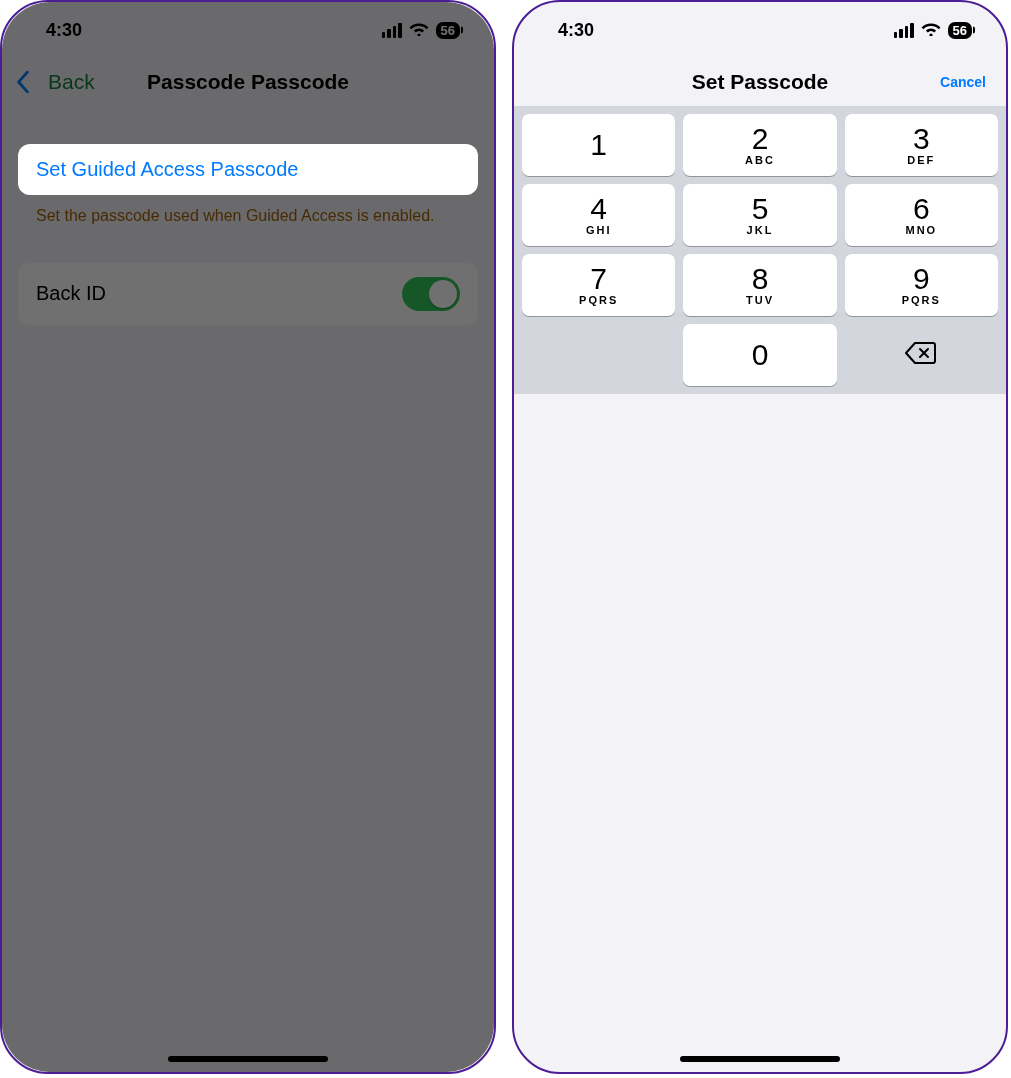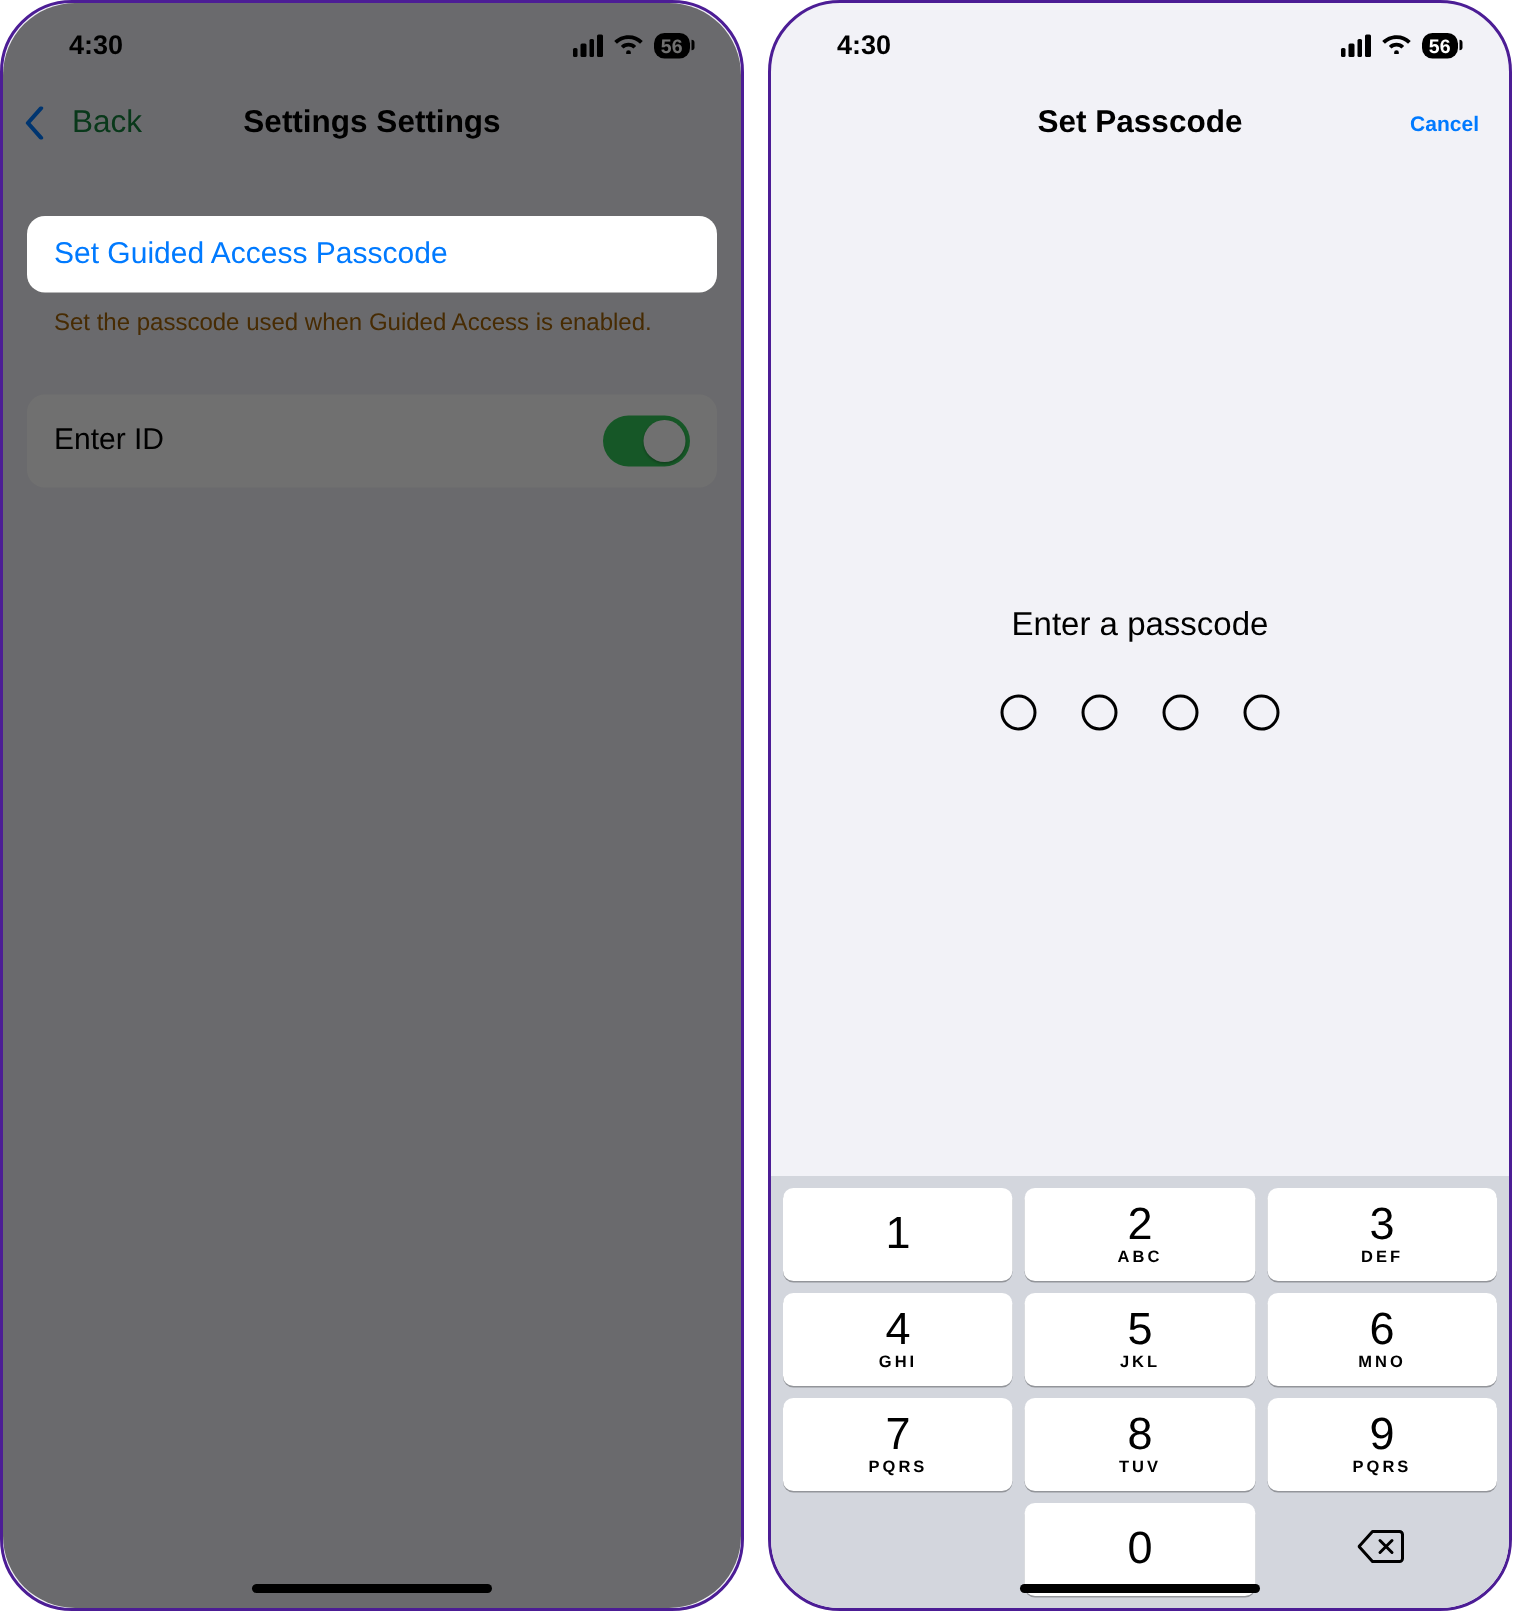--- a/index.html
+++ b/index.html
@@ -180,32 +180,32 @@
     </span>
   </div>
 
   <div class="nav">
     <div class="nav-left">
       <svg width="14" height="22" viewBox="0 0 12 20">
           <path d="M10 1 2 10l8 9" stroke="#007aff" stroke-width="2.5" fill="none" stroke-linecap="round" stroke-linejoin="round"></path>
         </svg>
       <span>Back</span>
     </div>
-    <div class="nav-title">Settings Settings</div>
+    <div class="nav-title">Passcode Passcode</div>
   </div>
 
   <div class="left-body">
     <div class="cell link">
       <span>Set Guided Access Passcode</span>
     </div>
     <div class="footer-text">Set the passcode used when Guided Access is enabled.</div>
 
     <div class="group2">
       <div class="cell">
-        <span>Enter ID</span>
+        <span>Back ID</span>
         <span class="toggle"></span>
       </div>
     </div>
   </div>
 
   <div class="home-ind"></div>
 
   <div class="dim-overlay"></div>
   <div class="highlight-cell">
     <span>Set Guided Access Passcode</span>
@@ -233,29 +233,20 @@
         </span>
     </span>
   </div>
 
   <div class="nav">
     <div class="nav-title">Set Passcode</div>
     <div class="nav-right">Cancel</div>
   </div>
 
   <div class="right-body">
-    <div class="prompt-area">
-      <div class="prompt-text">Enter a passcode</div>
-      <div class="dots">
-        <span class="dot"></span>
-        <span class="dot"></span>
-        <span class="dot"></span>
-        <span class="dot"></span>
-      </div>
-    </div>
 
     <div class="keypad-wrap">
       <div class="keypad">
         <div class="key">
           <span class="num">1</span>
           <span class="letters"></span>
         </div>
         <div class="key">
           <span class="num">2</span>
           <span class="letters">ABC</span>

